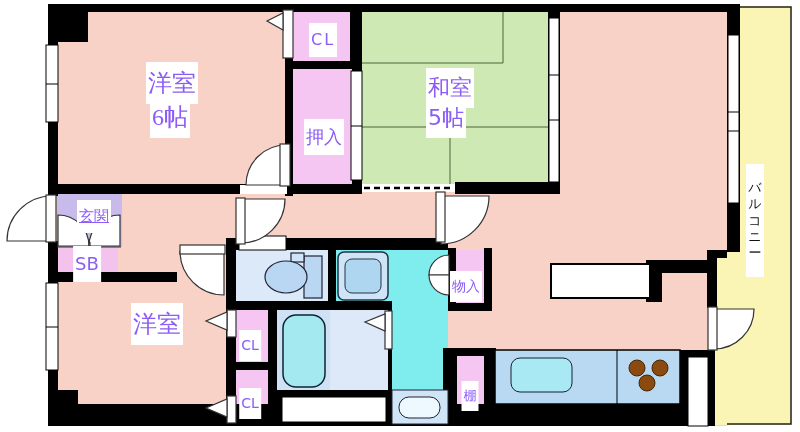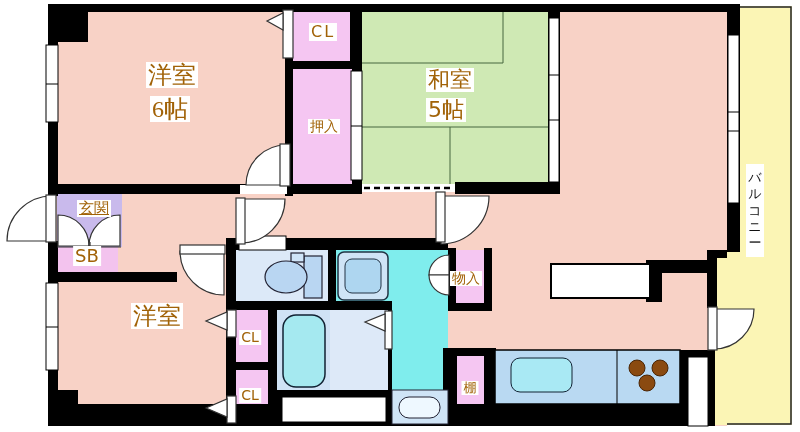--- a/index.html
+++ b/index.html
@@ -1,22 +1,22 @@
 <!DOCTYPE html>
 <html><head>
 <meta charset="utf-8">
 <style>
   html,body { margin:0; padding:0; background:#fff; }
   .plan { position:relative; width:800px; height:432px; background:#fff; overflow:hidden;
           font-family:"DejaVu Sans", sans-serif; }
   .plan svg { position:absolute; left:0; top:0; }
-  .lbl { position:absolute; background:#fff; color:#a16207; white-space:nowrap;
-         transform:translateX(-50%); padding:0 2px; line-height:1.1; text-align:center; }
+  .lbl { position:absolute; background:#fff; color:#8b5cf6; white-space:nowrap;
+         transform:translateX(-50%); padding:8px 2px; line-height:1.1; text-align:center; }
   .lbl-v { position:absolute; background:#fff; color:#111; width:18px;
-           word-break:break-all; white-space:normal; line-height:1.25; text-align:center; padding:6px 0; }
+           word-break:break-all; white-space:normal; line-height:1.25; text-align:center; padding:16px 0; }
 </style>
 </head>
 <body>
 
 <div class="plan">
 <svg width="800" height="432" viewBox="0 0 800 432">
 
   <rect x="0" y="0" width="800" height="432" fill="#fff"></rect>
 
   <g>
@@ -203,19 +203,19 @@
 
   <div class="lbl" style="left:450px; top:68px; font-size:22px;">和室</div>
   <div class="lbl" style="left:446px; top:98px; font-size:22px;">5帖</div>
 
 
   <div class="lbl" style="left:157px; top:303px; font-size:24px;">洋室</div>
 
   <div class="lbl" style="left:94px; top:200px; font-size:15px;text-decoration:underline;">玄関</div>
   <div class="lbl" style="left:87px; top:246px; font-size:18px;">SB</div>
   <div class="lbl" style="left:323px; top:23px; font-size:16px; letter-spacing:2px;">CL</div>
-  <div class="lbl" style="left:324px; top:119px; font-size:14px;">押入</div>
+  <div class="lbl" style="left:324px; top:119px; font-size:18px;">押入</div>
   <div class="lbl" style="left:250px; top:330px; font-size:14px;">CL</div>
   <div class="lbl" style="left:250px; top:388px; font-size:14px;">CL</div>
   <div class="lbl" style="left:466px; top:271px; font-size:14px;">物入</div>
   <div class="lbl" style="left:470px; top:381px; font-size:13px;">棚</div>
   <div class="lbl-v" style="left:746px; top:164px; font-size:13px;">バルコニー</div>
 </div>
 
 </body></html>

